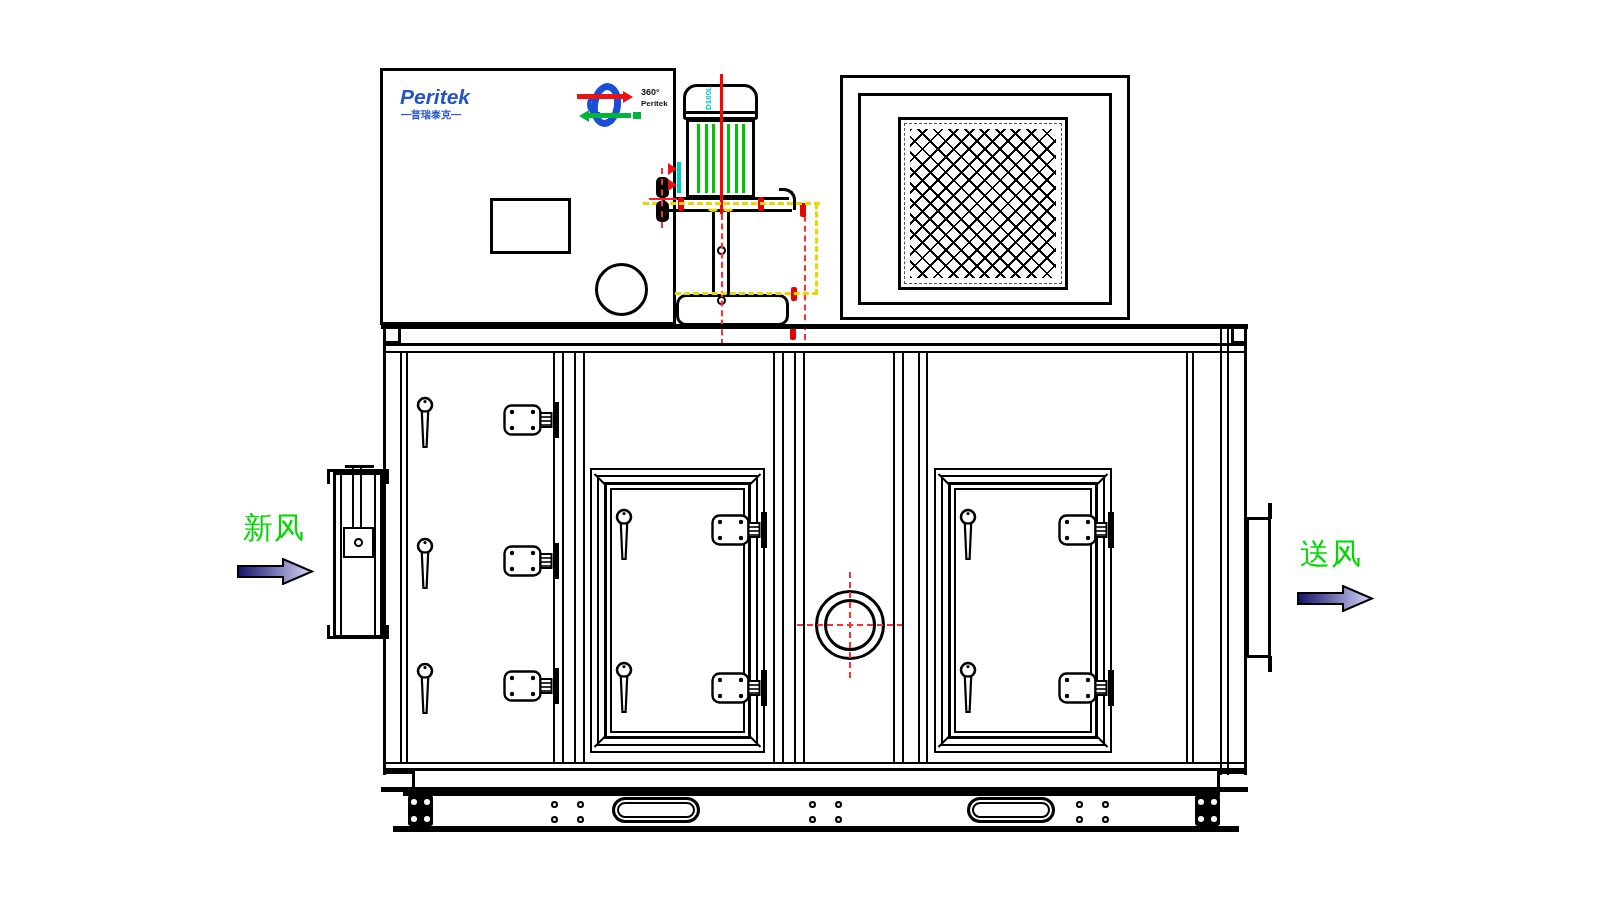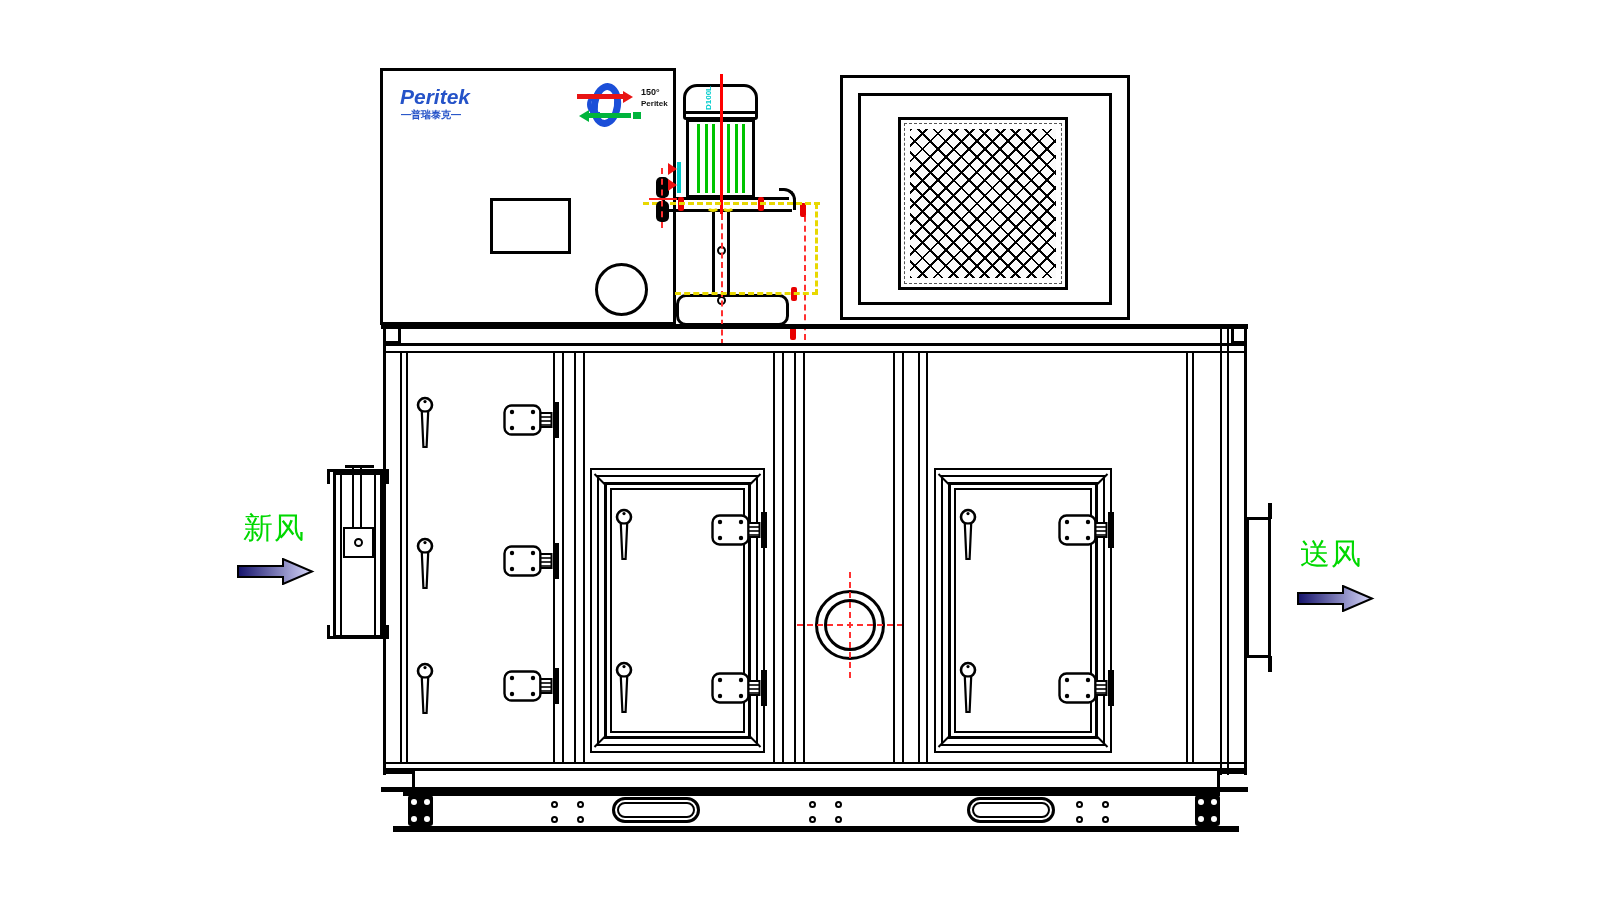--- a/index.html
+++ b/index.html
@@ -28,21 +28,21 @@
     <div class="abs" style="left:12px;top:11px;width:13px;height:23px;border:4px solid #1b4ed8;border-right:none;border-radius:12px 0 0 12px;"></div>
     <div class="abs" style="left:0;top:9px;width:60px;height:14px;">
       <div class="abs" style="left:2px;top:3px;width:46px;height:5px;background:#e81414;"></div>
       <div class="abs" style="left:48px;top:0;width:0;height:0;border-left:10px solid #e81414;border-top:6px solid transparent;border-bottom:6px solid transparent;"></div>
     </div>
     <div class="abs" style="left:4px;top:28px;width:62px;height:14px;">
       <div class="abs" style="left:0;top:0;width:0;height:0;border-right:10px solid #00b43c;border-top:6px solid transparent;border-bottom:6px solid transparent;"></div>
       <div class="abs" style="left:10px;top:3px;width:42px;height:5px;background:#00b43c;"></div>
       <div class="abs" style="left:54px;top:2px;width:8px;height:7px;background:#00b43c;"></div>
     </div>
-    <div class="abs" style="left:66px;top:5px;font-size:9px;font-weight:bold;color:#111;">150°</div>
+    <div class="abs" style="left:66px;top:5px;font-size:9px;font-weight:bold;color:#111;">360°</div>
     <div class="abs" style="left:66px;top:17px;font-size:8px;font-weight:bold;color:#111;">Peritek</div>
   </div>
 
   <div class="bx" style="left:490px;top:198px;width:81px;height:56px;"></div>
   <div class="bx" style="left:595px;top:263px;width:53px;height:53px;border-radius:50%;"></div>
 
   <div class="bx" style="left:683px;top:84px;width:75px;height:36px;border-radius:14px 14px 3px 3px;"></div>
   <div class="ln" style="left:686px;top:111px;width:69px;height:3px;"></div>
   <div class="abs" style="left:704px;top:86px;writing-mode:vertical-rl;transform:rotate(180deg);font-size:8px;font-weight:bold;color:#00cccc;">D100L</div>
   <div class="bx" style="left:686px;top:119px;width:69px;height:79px;">

